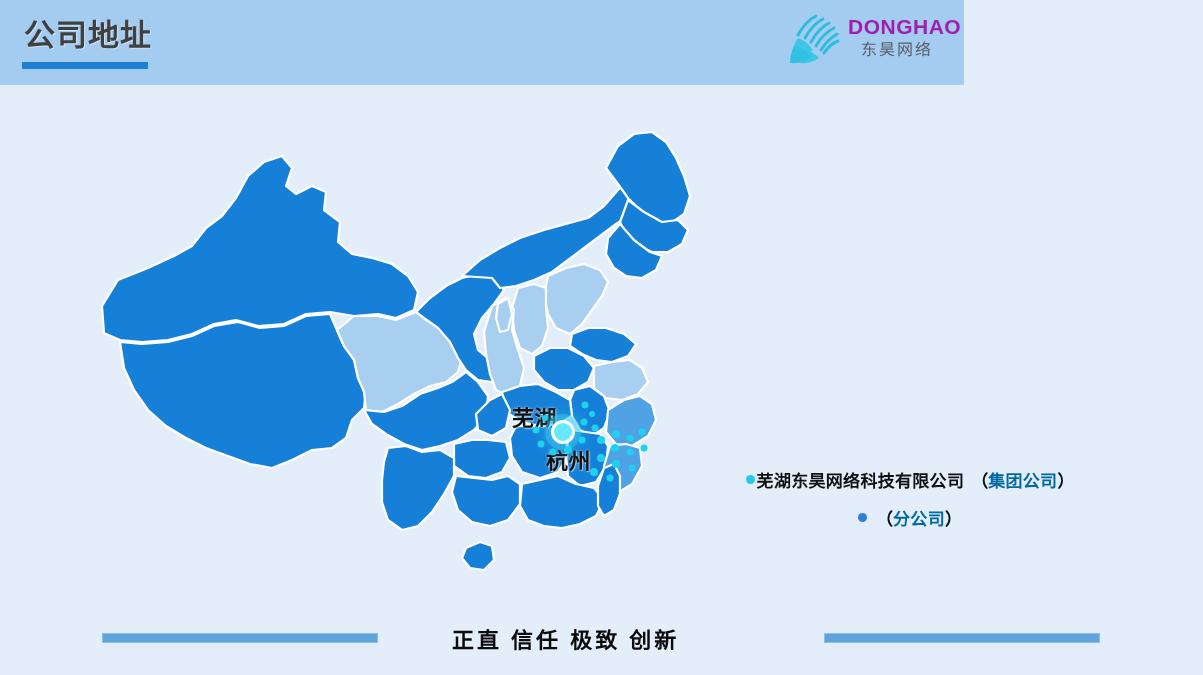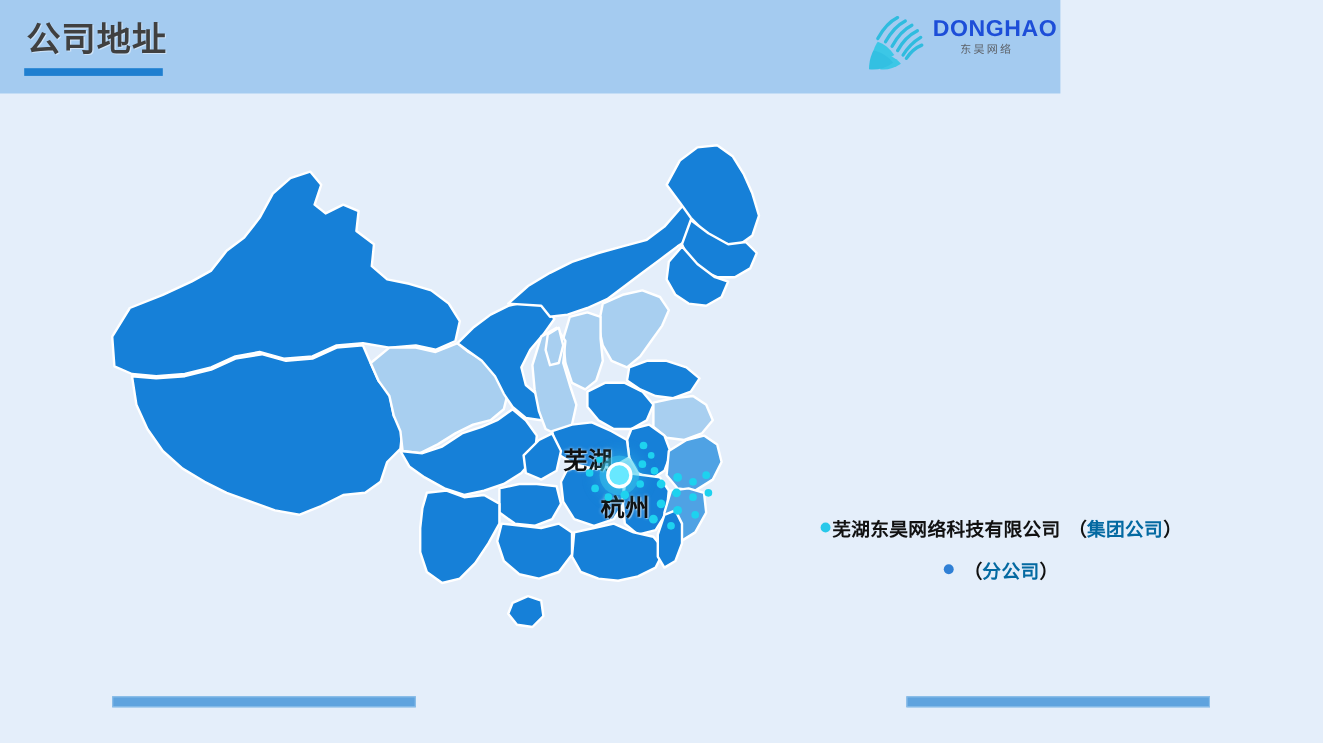--- a/index.html
+++ b/index.html
@@ -74,26 +74,26 @@
     position: absolute;
     left: 62px;
     top: 6px;
     width: 98px;
     text-align: center;
   }
   #logo-word {
     font-size: 21px;
     font-weight: bold;
     letter-spacing: 0.5px;
-    color: #1d4ed8;
+    color: #a21caf;
     line-height: 1.05;
     white-space: nowrap;
   }
   #logo-sub {
-    font-size: 10px;
+    font-size: 16px;
     letter-spacing: 2px;
     color: #5c6066;
     line-height: 1.5;
     white-space: nowrap;
   }
 
   
   #map-wrap {
     position: absolute;
     left: 96px;
@@ -348,15 +348,16 @@
       <span class="legend-bullet blue"></span>
       <span class="legend-paren">（</span>
       <span class="legend-text legend-em">分公司</span>
       <span class="legend-paren tight">）</span>
     </div>
 
 
   </div>
 
   <div class="footer-bar" id="footer-bar-left"></div>
+  <div id="footer-slogan">正直  信任  极致  创新</div>
   <div class="footer-bar" id="footer-bar-right"></div>
 
 </div>
 
 </body></html>

